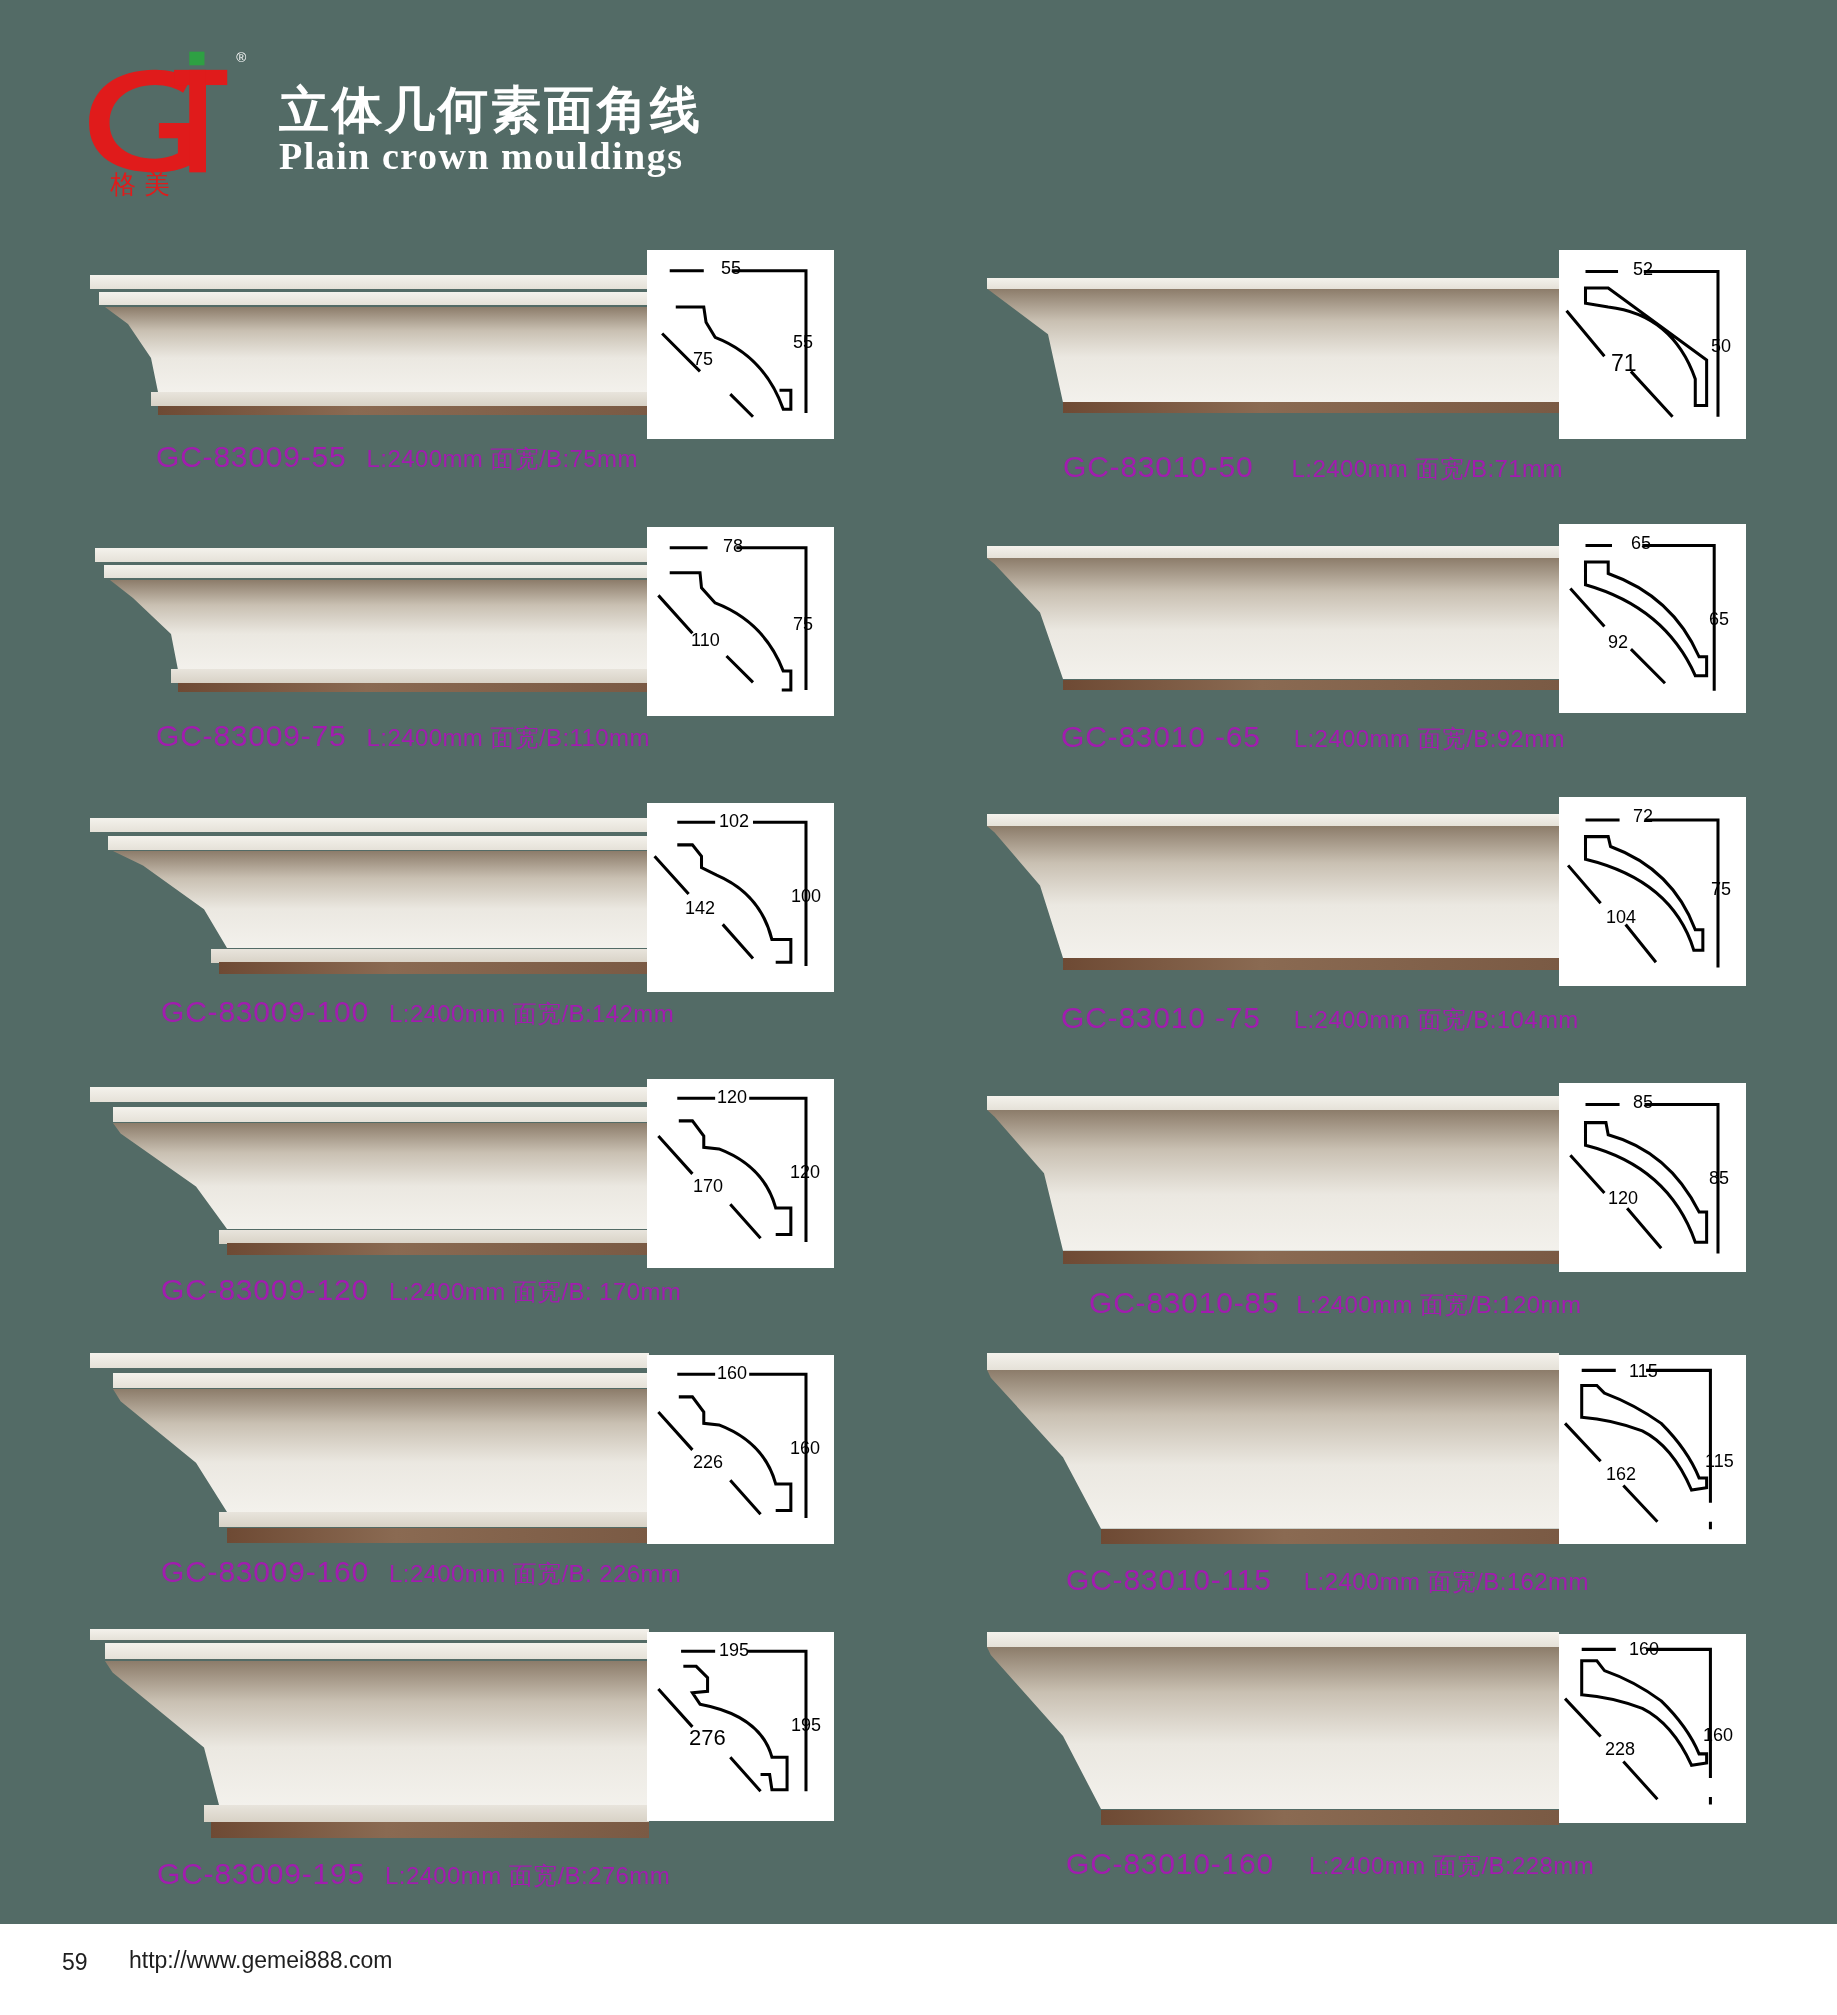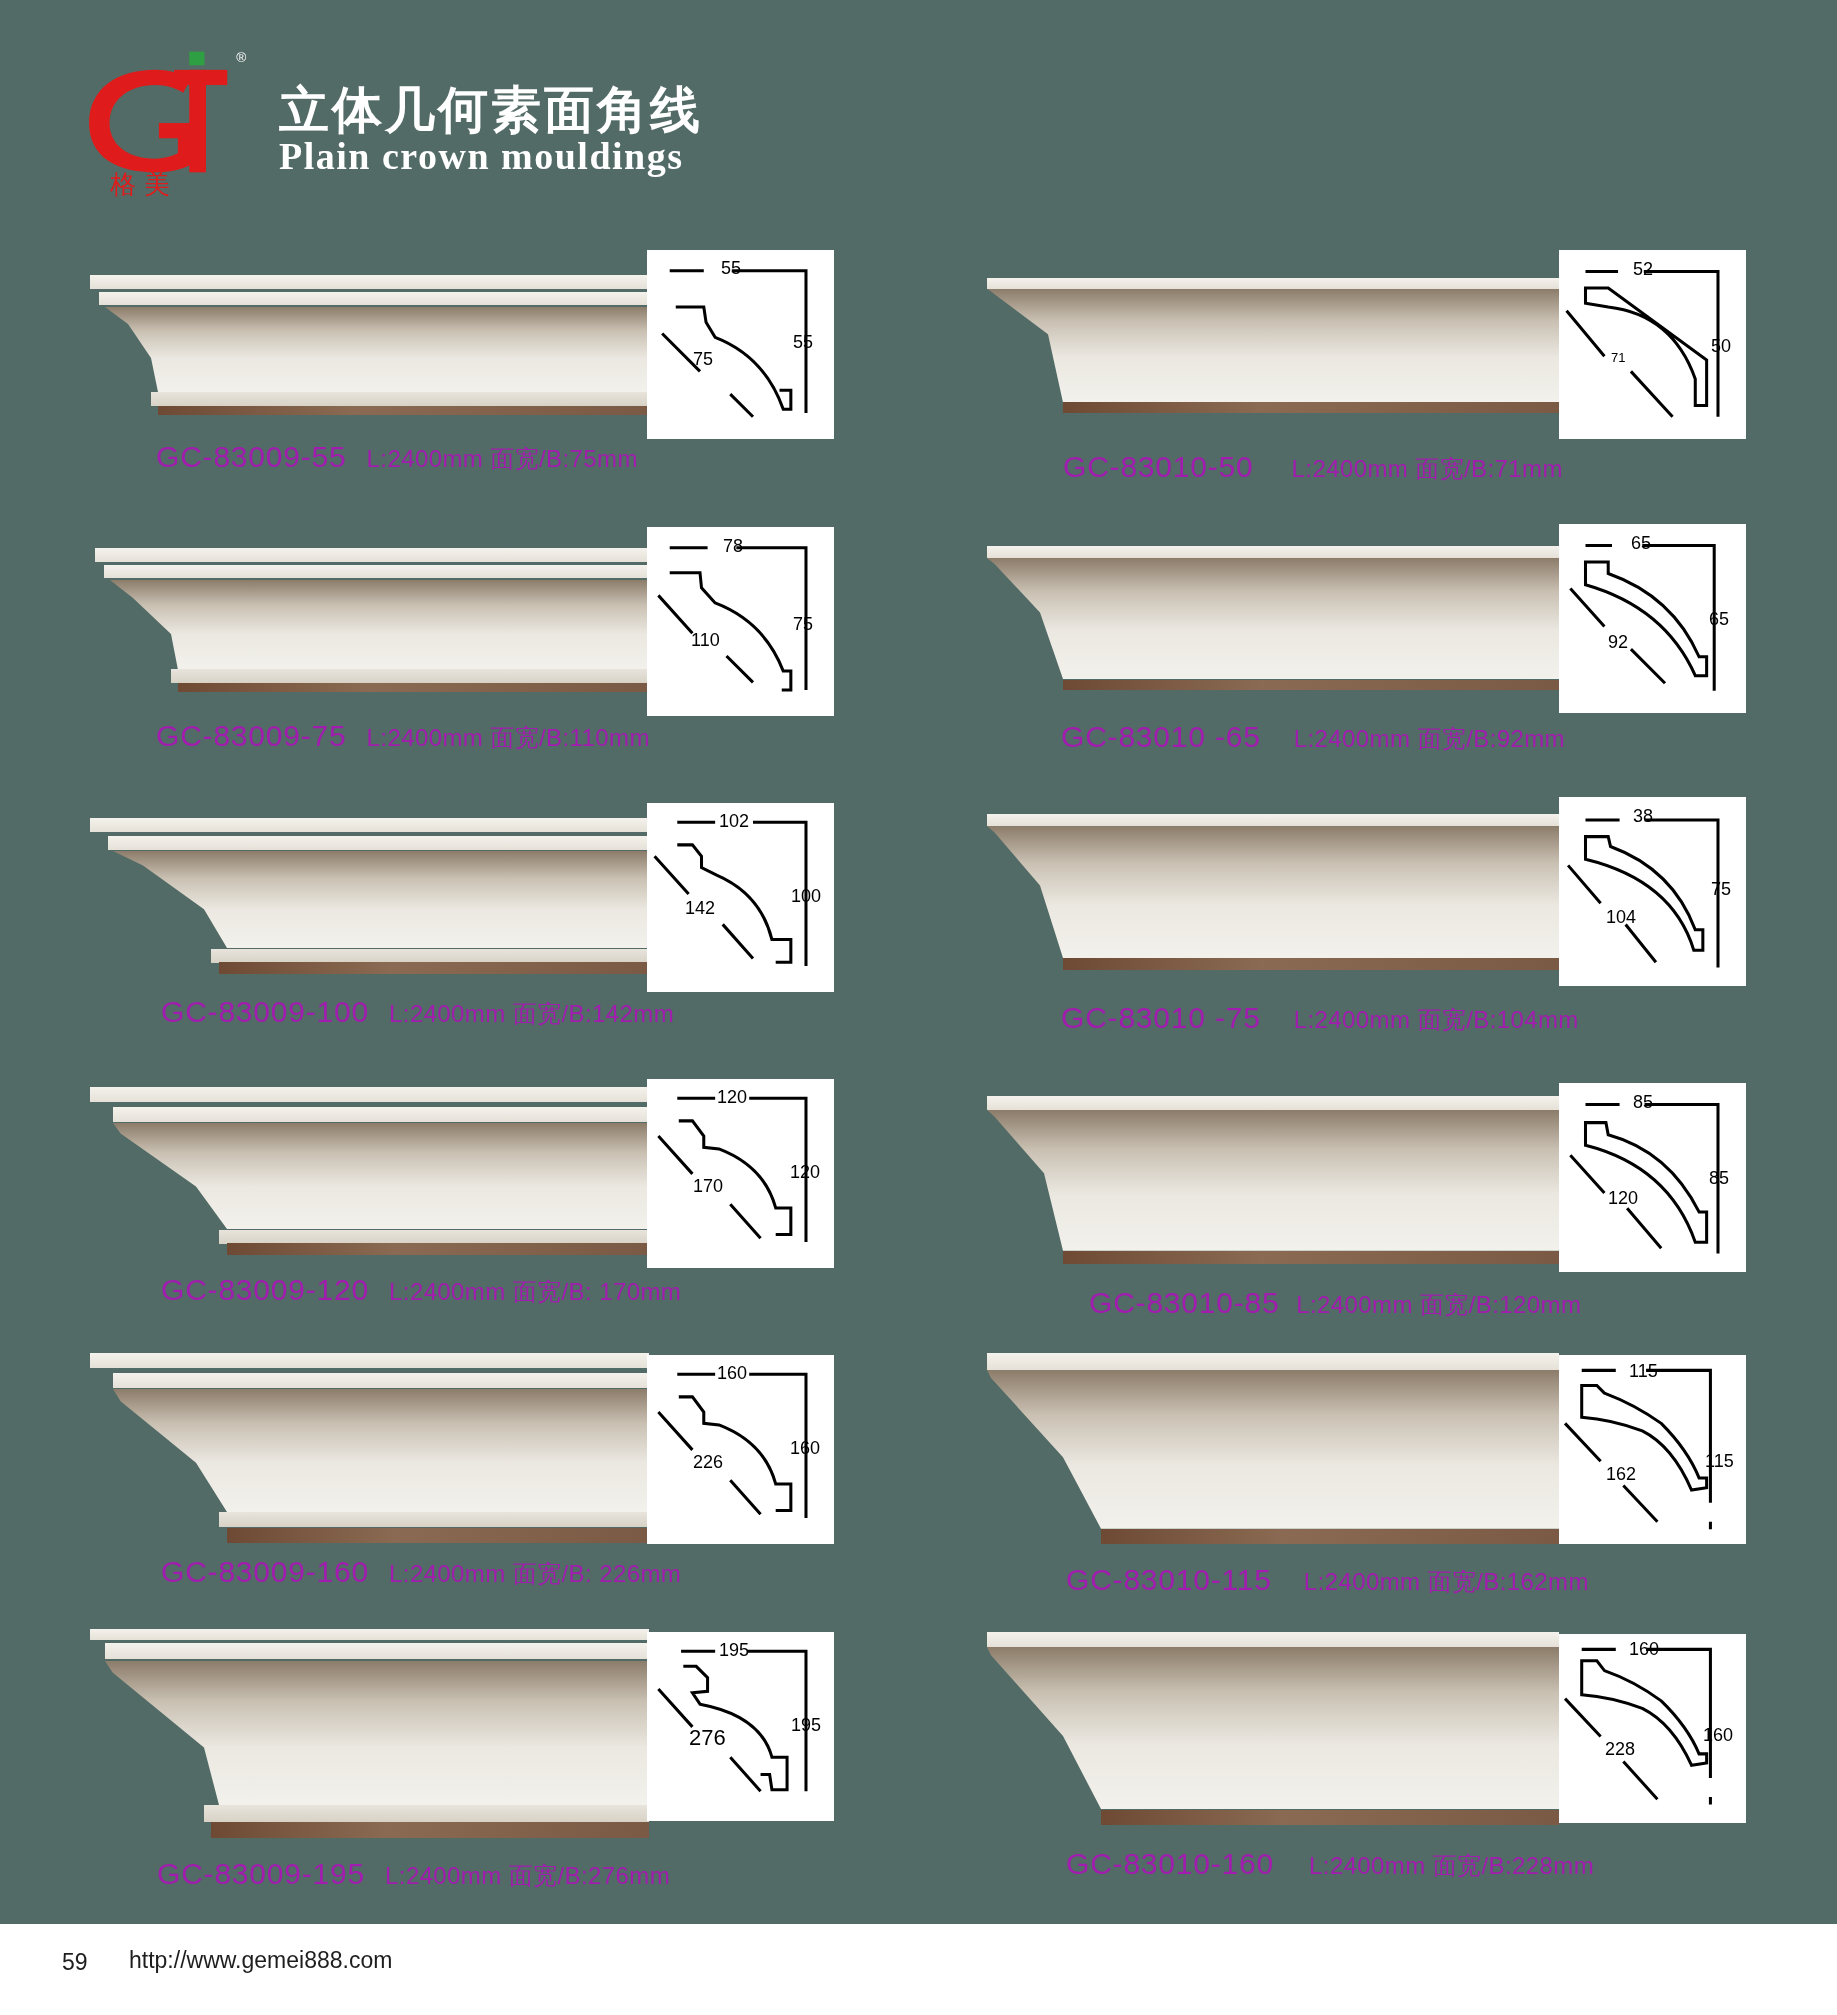--- a/index.html
+++ b/index.html
@@ -205,21 +205,21 @@
   <div class="box" style="left:1559px;top:250px;">
     <svg width="187" height="189" viewBox="0 0 247 249">
       <g stroke="#000" stroke-width="4" fill="none">
         <path d="M35 28 L78 28 M112 28 L210 28 L210 220"></path>
         <path d="M35 50 L65 50 L195 145 L195 205 L180 205 L180 170 Q150 85 65 75 L35 70 Z"></path>
         <path d="M10 80 L60 140 M95 160 L150 220"></path>
       </g>
     </svg>
     <span style="position:absolute;left:74px;top:9px;font-size:18px;">52</span>
     <span style="position:absolute;left:152px;top:86px;font-size:18px;">50</span>
-    <span style="position:absolute;left:52px;top:100px;font-size:13px;">71</span>
+    <span style="position:absolute;left:52px;top:100px;font-size:23px;">71</span>
   </div>
   <div class="label" style="left:1063px;top:449px;">
     <span class="code">GC-83010-50</span><span class="spec" style="margin-left:38px;">L:2400mm  面宽/B:71mm</span>
   </div>
 </div>
 
 <div class="item">
   <div class="bar" style="left:987px;top:546px;width:572px;height:144px;">
     <div class="lip" style="top:0;height:12px;"></div>
     <div class="body" style="top:12px;height:121px;left:0;clip-path:polygon(0 0,100% 0,100% 100%,76px 100%,53px 45%,7.6px 5%);"></div>
@@ -249,21 +249,21 @@
     <div class="shadow" style="top:144px;height:12px;left:76px;"></div>
   </div>
   <div class="box" style="left:1559px;top:797px;">
     <svg width="187" height="189" viewBox="0 0 247 249">
       <g stroke="#000" stroke-width="4" fill="none">
         <path d="M35 30 L80 30 M113 30 L210 30 L210 225"></path>
         <path d="M35 52 L65 52 L68 65 Q150 95 180 175 L190 175 L190 202 L178 202 Q150 110 35 82 Z"></path>
         <path d="M12 90 L55 140 M88 168 L128 218"></path>
       </g>
     </svg>
-    <span style="position:absolute;left:74px;top:9px;font-size:18px;">38</span>
+    <span style="position:absolute;left:74px;top:9px;font-size:18px;">72</span>
     <span style="position:absolute;left:152px;top:82px;font-size:18px;">75</span>
     <span style="position:absolute;left:47px;top:110px;font-size:18px;">104</span>
   </div>
   <div class="label" style="left:1061px;top:1000px;">
     <span class="code">GC-83010 -75</span><span class="spec" style="margin-left:33px;">L:2400mm  面宽/B:104mm</span>
   </div>
 </div>
 
 <div class="item">
   <div class="bar" style="left:987px;top:1096px;width:572px;height:168px;">

